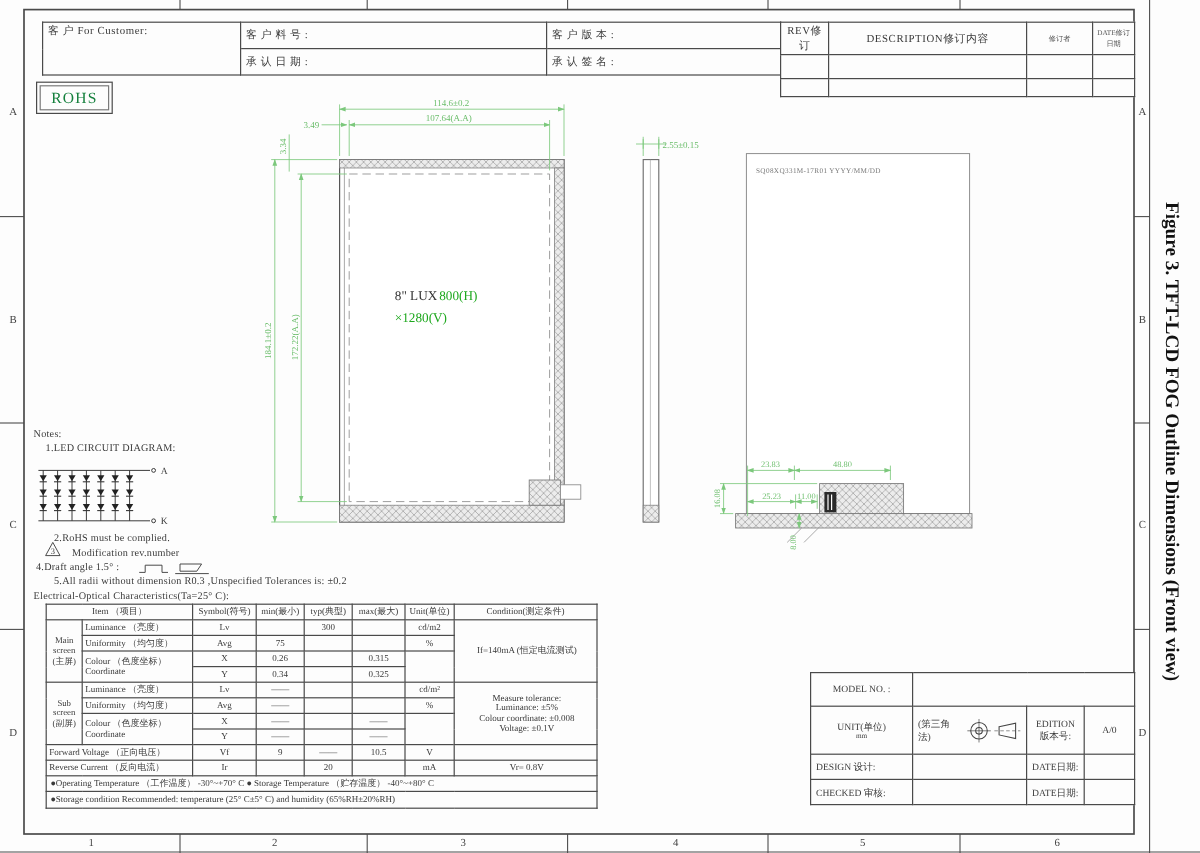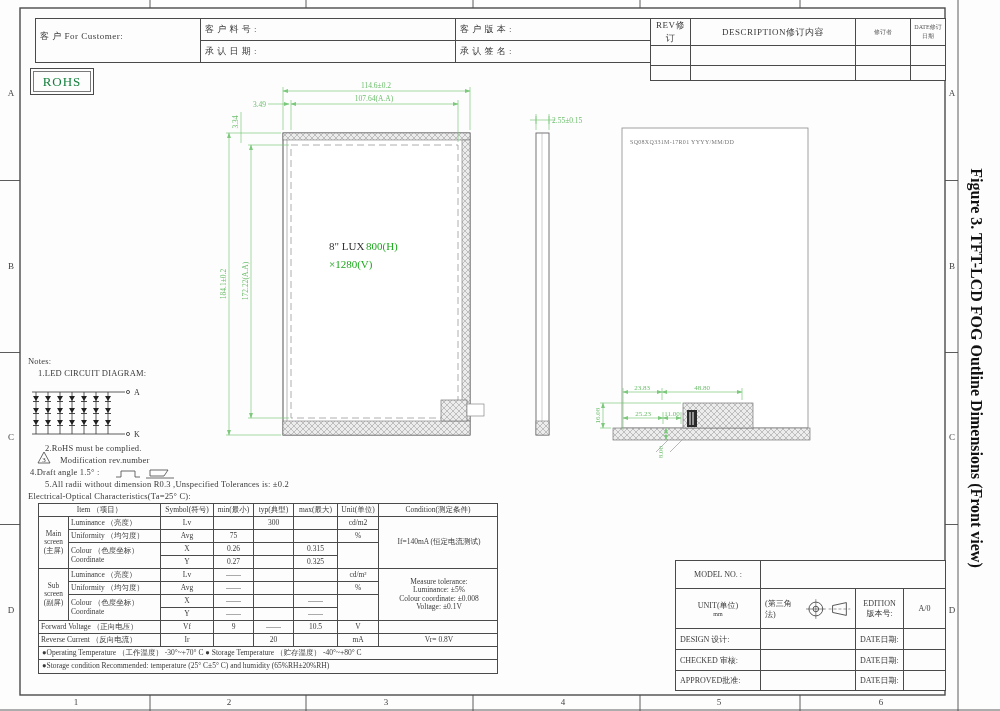--- a/index.html
+++ b/index.html
@@ -210,21 +210,21 @@
   <div class="glabel" style="left:874px;top:697px">6</div>
 
   <table class="sheet-tbl hdr" style="left:35px;top:18px;width:615px">
     <colgroup>
         <col style="width:165px">
         <col style="width:255px">
         <col style="width:195px">
       </colgroup>
     <tbody>
         <tr style="height:22px">
-      <td rowspan="2" style="vertical-align:top;padding-top:11px">客  户    For Customer:</td>
+      <td rowspan="2" style="vertical-align:top;padding-top:0">客  户    For Customer:</td>
       <td>客 户 料 号 :</td>
       <td>客 户 版 本 :</td>
     </tr>
     <tr style="height:22px">
       <td>承 认 日 期 :</td>
       <td>承 认 签 名 :</td>
     </tr>
   </tbody>
     </table>
 
@@ -314,21 +314,21 @@
       <td rowspan="2" class="pre">Colour （色度坐标）
 Coordinate</td>
       <td class="c">X</td>
       <td class="c">0.26</td>
       <td class="c"></td>
       <td class="c">0.315</td>
       <td rowspan="2" class="c"></td>
     </tr>
     <tr>
       <td class="c">Y</td>
-      <td class="c">0.27</td>
+      <td class="c">0.34</td>
       <td class="c"></td>
       <td class="c">0.325</td>
     </tr>
     <tr>
       <td rowspan="4" class="grp pre">Sub
 screen
 (副屏)</td>
       <td>Luminance   （亮度）</td>
       <td class="c">Lv</td>
       <td class="c">——</td>
@@ -429,24 +429,18 @@
       <td></td>
       <td>DATE日期:</td>
       <td></td>
     </tr>
     <tr style="height:21px">
       <td>CHECKED 审核:</td>
       <td></td>
       <td>DATE日期:</td>
       <td></td>
     </tr>
-    <tr style="height:20px">
-      <td>APPROVED批准:</td>
-      <td></td>
-      <td>DATE日期:</td>
-      <td></td>
-    </tr>
   </tbody>
     </table>
 
   <div class="figtitle">Figure 3. TFT-LCD FOG Outline Dimensions (Front view)</div>
 
 </div>
 
 </body></html>

